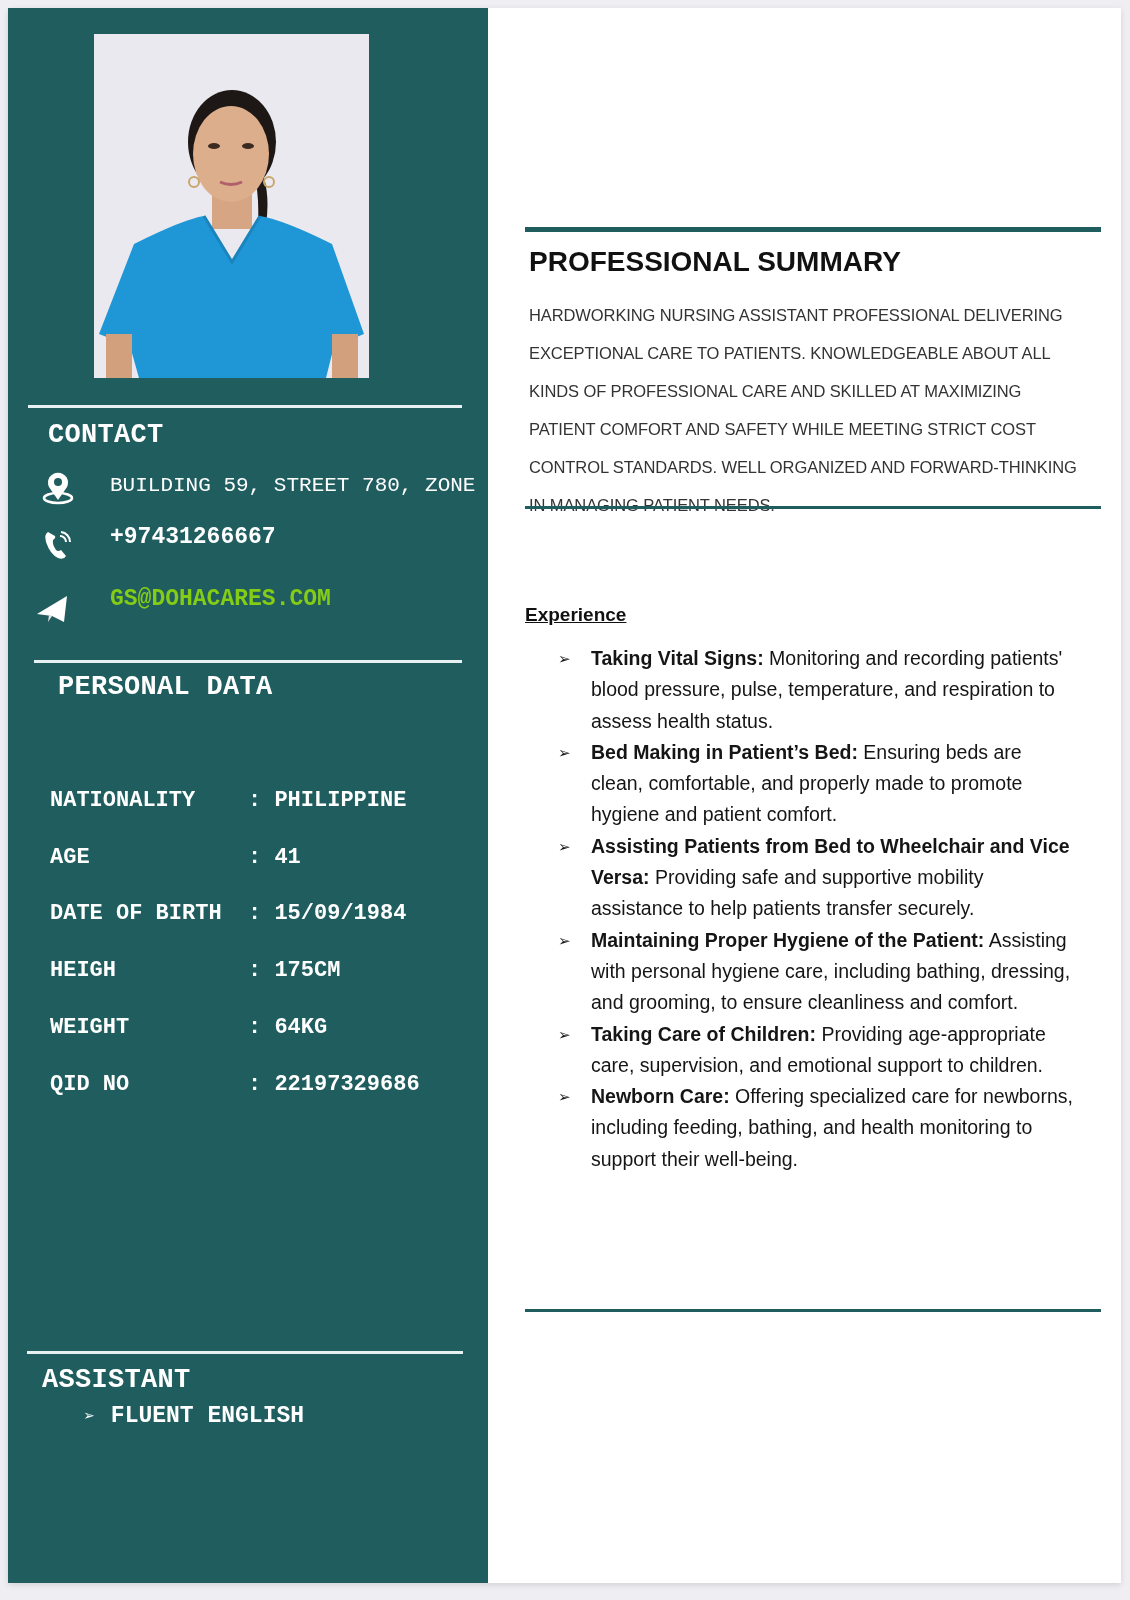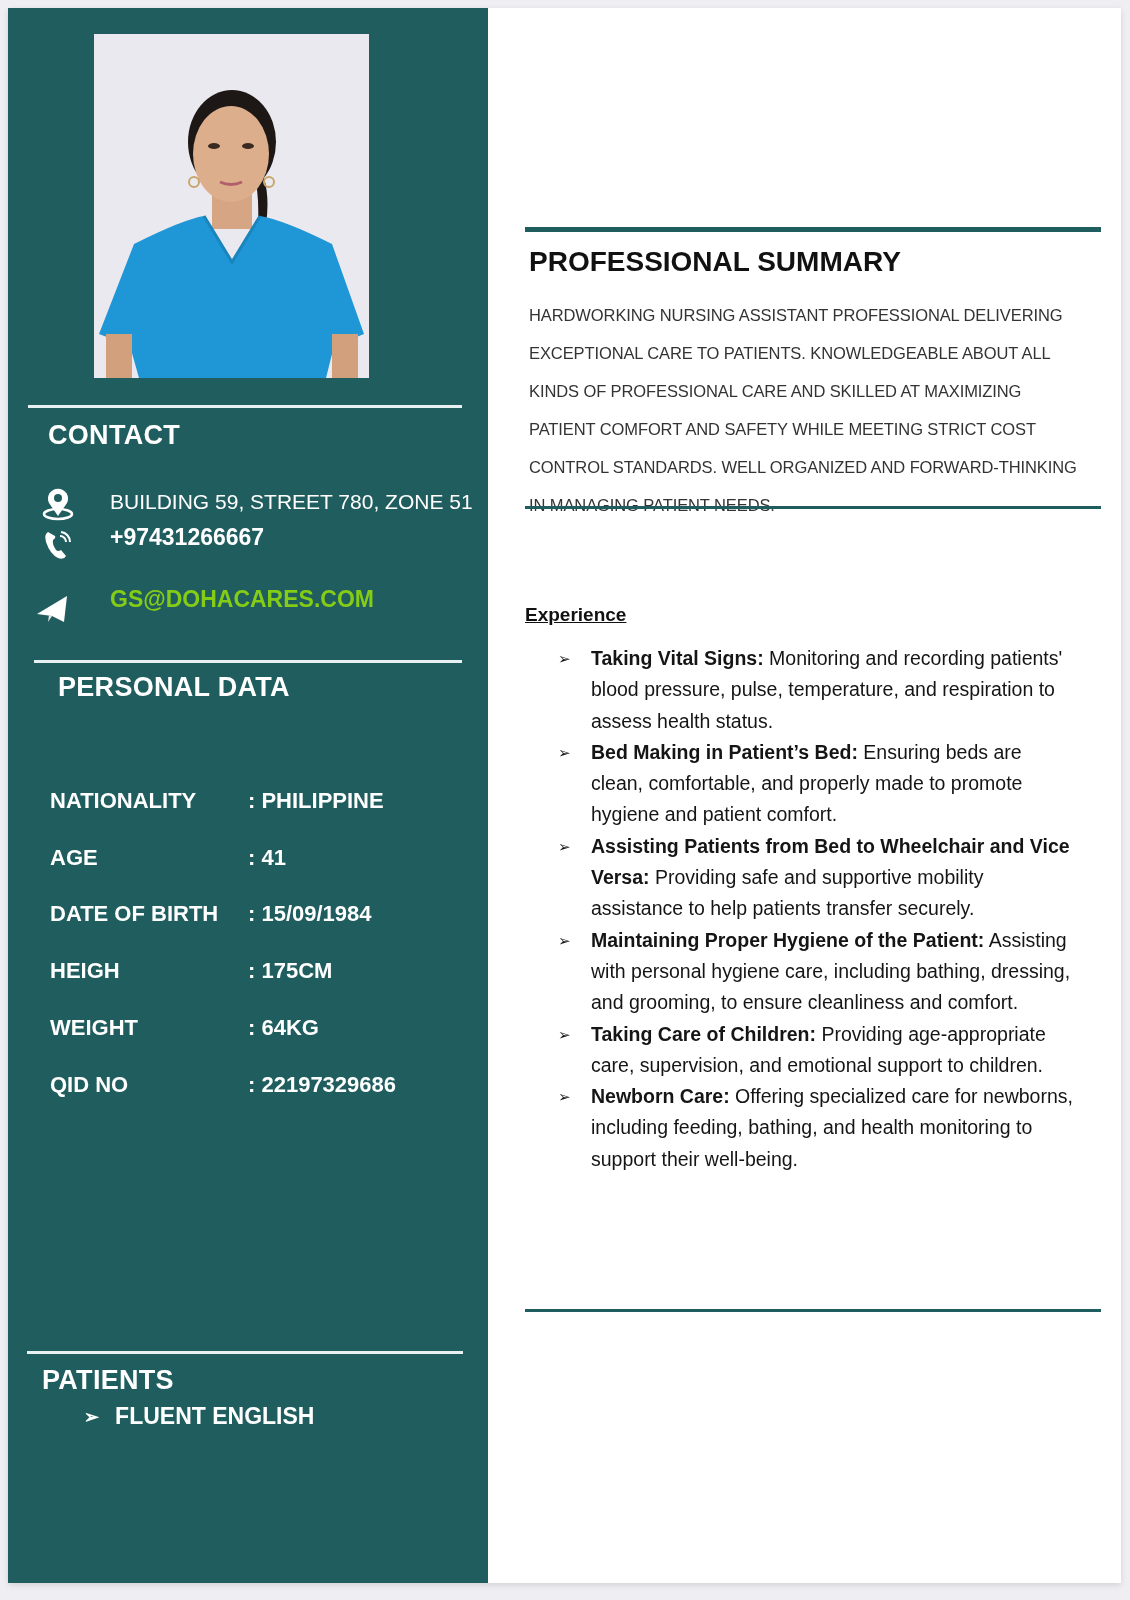--- a/index.html
+++ b/index.html
@@ -5,21 +5,21 @@
   * { box-sizing: border-box; margin: 0; padding: 0; }
   html, body { width: 1130px; height: 1600px; background: #efeff3; overflow: hidden; }
   body { font-family: "Liberation Sans", sans-serif; position: relative; }
 
   .page {
     position: absolute; left: 8px; top: 8px; width: 1113px; height: 1575px;
     background: #ffffff; box-shadow: 0 2px 6px rgba(0,0,0,0.12);
   }
   .sidebar {
     position: absolute; left: 0; top: 0; width: 480px; height: 1575px;
-    background: #205d5e; color: #ffffff;
+    background: #205d5e; color: #ffffff; font-family: Liberation Mono, monospace;
   }
   .main { position: absolute; left: 480px; top: 0; width: 633px; height: 1575px; }
 
   
   .photo {
     position: absolute; left: 86px; top: 26px; width: 275px; height: 344px;
     background: #eceaf1; overflow: hidden;
   }
   .photo svg { width: 100%; height: 100%; display: block; }
 
@@ -91,21 +91,21 @@
         <path d="M110 182 L138 228 L166 182" stroke="#1a84bd" stroke-width="3" fill="none"></path>
 
         <rect x="12" y="300" width="26" height="44" fill="#d3a07e"></rect>
         <rect x="238" y="300" width="26" height="44" fill="#d3a07e"></rect>
       </svg>
     </div>
 
     <div class="rule-white" style="left:20px; top:397px; width:434px;"></div>
     <div class="side-heading" style="left:40px; top:412px;">CONTACT</div>
 
-    <div class="contact-row" style="top:460px; left:30px;margin-top:16px;">
+    <div class="contact-row" style="top:460px; left:30px;">
       <span class="contact-icon">
         <svg width="36" height="36" viewBox="0 0 36 36">
           <ellipse cx="18" cy="28" rx="14" ry="5" fill="none" stroke="#fff" stroke-width="2.5"></ellipse>
           <path d="M18 30 L9 17 A10 10 0 1 1 27 17 Z" fill="#fff"></path>
           <circle cx="18" cy="12" r="4" fill="#205d5e"></circle>
         </svg>
       </span>
       <span class="contact-text" style="top:6px;">BUILDING 59, STREET 780, ZONE 51</span>
     </div>
 
@@ -152,21 +152,21 @@
     <div class="pd-row" style="top:1007px;">
       <span class="pd-label">WEIGHT</span>
       <span class="pd-value">: 64KG</span>
     </div>
     <div class="pd-row" style="top:1064px;">
       <span class="pd-label">QID NO</span>
       <span class="pd-value">: 22197329686</span>
     </div>
 
     <div class="rule-white" style="left:19px; top:1343px; width:436px;"></div>
-    <div class="side-heading" style="left:34px; top:1357px;">PATIENTS</div>
+    <div class="side-heading" style="left:34px; top:1357px;">ASSISTANT</div>
     <div class="lang-item">
       <span class="lang-bullet">➢</span>
       <span>FLUENT ENGLISH</span>
     </div>
   </div>
 
   <div class="main">
 
     <div class="rule-teal" style="top:219px; height:5px;"></div>
     <div class="section-title">PROFESSIONAL SUMMARY</div>

